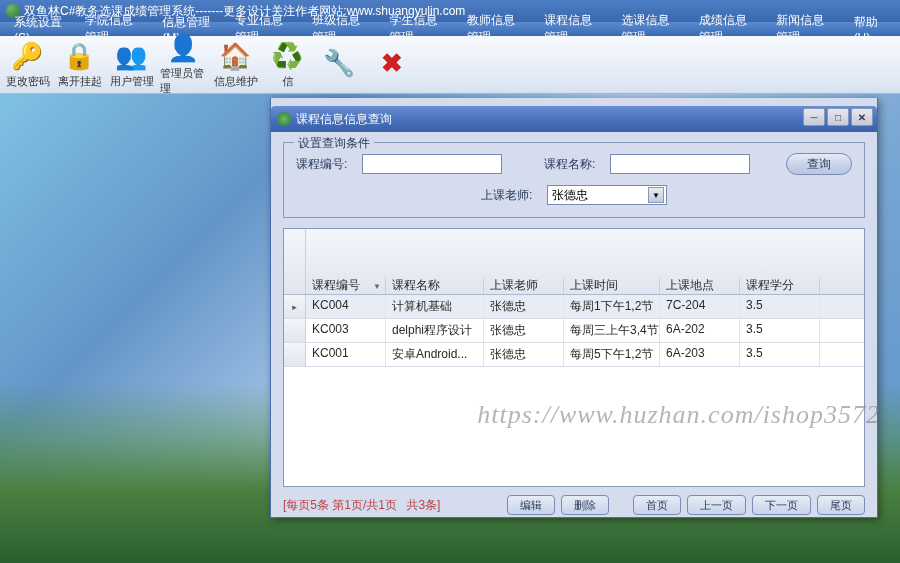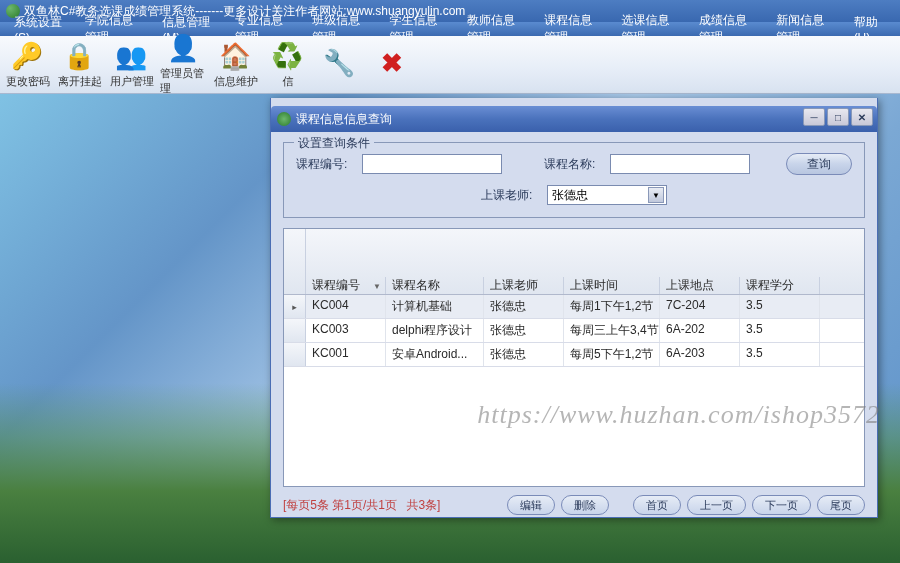--- a/index.html
+++ b/index.html
@@ -45,21 +45,21 @@
 .grid-row { display: flex; border-bottom: 1px solid #d8dce8; }
 .grid-row.selected { background: #e8ecf4; }
 .grid-cell { padding: 3px 6px; border-right: 1px solid #e0e4ec; color: #2a2a2a; overflow: hidden; white-space: nowrap; }
 .grid-rowhead { width: 22px; background: linear-gradient(180deg, #f4f6fa, #e0e6f0); border-right: 1px solid #c8d0e0; display: flex; align-items: center; justify-content: center; font-size: 9px; color: #555; }
 .c0 { width: 80px; } .c1 { width: 98px; } .c2 { width: 80px; } .c3 { width: 96px; } .c4 { width: 80px; } .c5 { width: 80px; }
 
 .dialog-footer { padding: 8px 0 0; display: flex; align-items: center; justify-content: space-between; }
 .pager-info { color: #c04040; font-size: 12px; }
 .pager-info span { margin-right: 6px; }
 .pager-btns { display: flex; gap: 6px; }
-.pager-btn { height: 20px; padding: 0 12px; background: linear-gradient(180deg, #e6ecf6, #c8d4ea); border: 1px solid #7a8bb8; border-radius: 10px; color: #2a3a5a; font-size: 11px; cursor: pointer; display: inline-flex; align-items: center; }
+.pager-btn { height: 20px; padding: 0 12px; background: linear-gradient(180deg, #e6ecf6, #c8d4ea); border: 1px solid #7a8bb8; border-radius: 4px; color: #2a3a5a; font-size: 11px; cursor: pointer; display: inline-flex; align-items: center; }
 
 .watermark { position: absolute; right: 20px; top: 400px; color: rgba(120,120,120,0.55); font-size: 26px; font-style: italic; font-family: serif; letter-spacing: 1px; z-index: 4; pointer-events: none; }
 </style>
 </head>
 <body>
 
 <div class="desktop-bg"></div>
 
 <div class="titlebar">
   <div class="titlebar-icon"></div>

